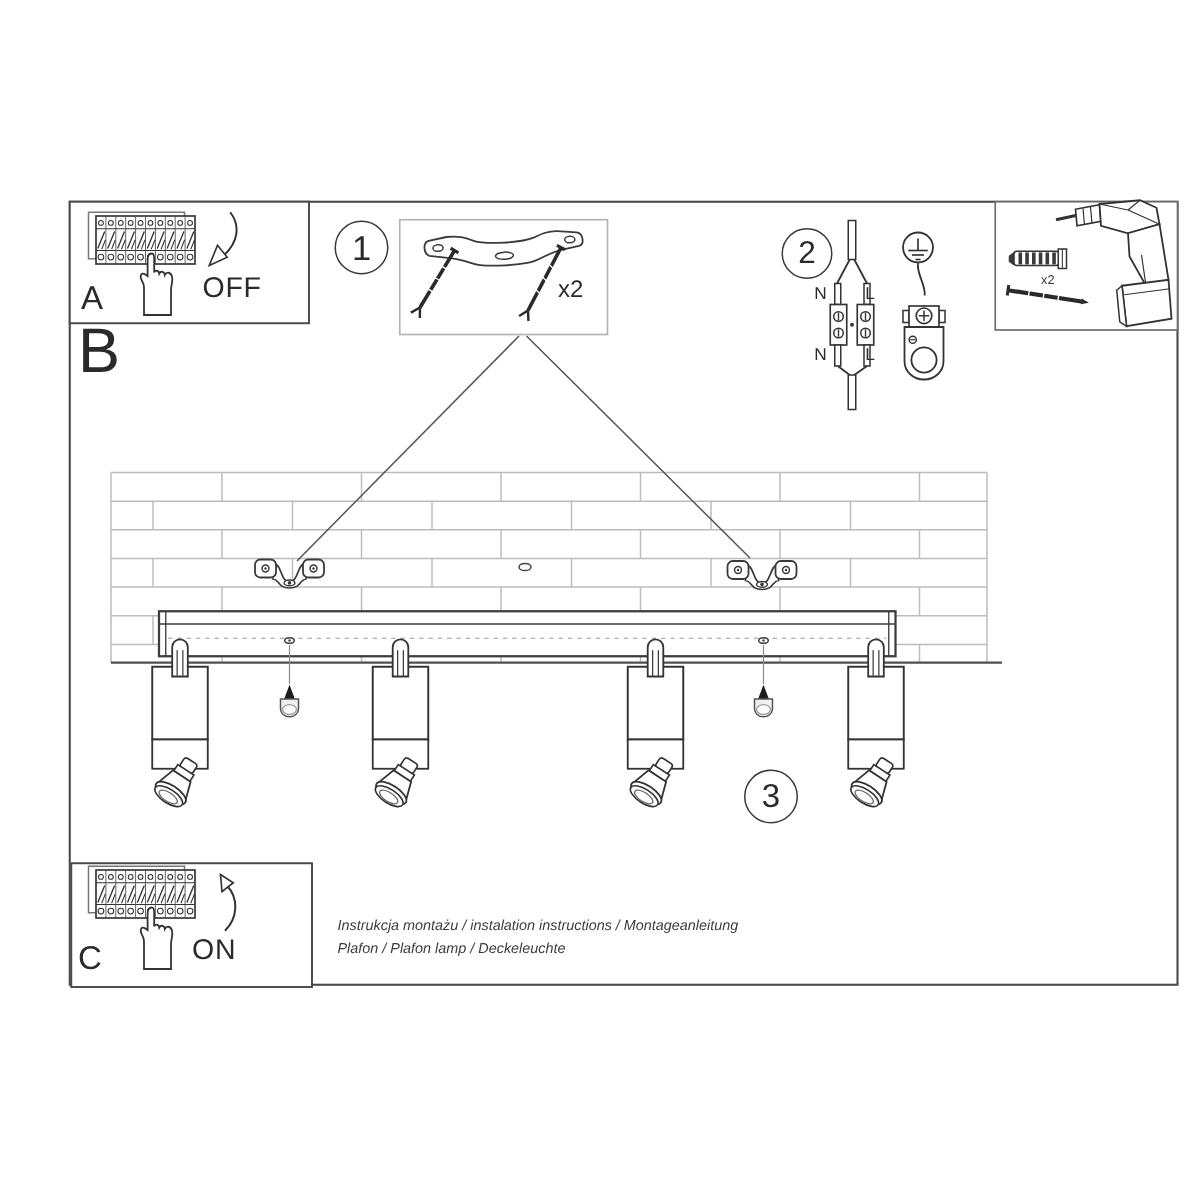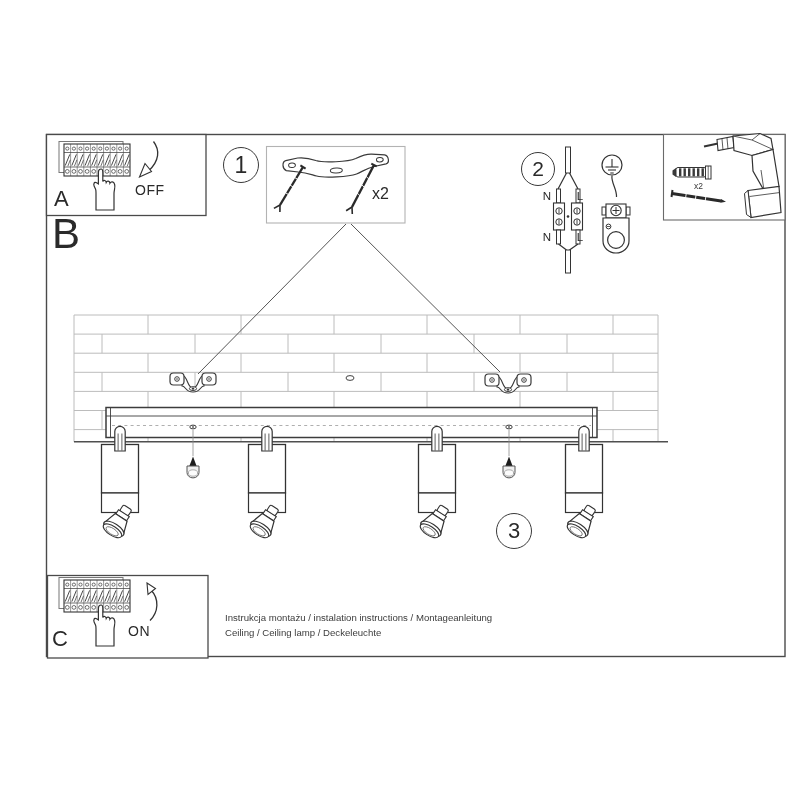--- a/index.html
+++ b/index.html
@@ -2,21 +2,21 @@
 <html><head>
 <meta charset="utf-8">
 <style>
   html,body{margin:0;padding:0;background:#fff;}
   #sheet{position:relative;width:800px;height:800px;background:#fff;overflow:hidden;
          font-family:"Liberation Sans",sans-serif;color:#2a2a2a;}
   #art{position:absolute;left:0;top:0;}
   .txt{position:absolute;white-space:nowrap;color:#2a2a2a;}
   .big-label{font-size:22px;}
   .huge-label{font-size:42px;}
-  .switch-label{font-size:14px;letter-spacing:.5px;}
+  .switch-label{font-size:19px;letter-spacing:.5px;}
   .qty{font-size:16px;}
   .qty-small{font-size:8.5px;color:#3a3a3a;}
   .step-circle{position:absolute;border:1.4px solid #3a3a3a;border-radius:50%;
                background:#fff;display:flex;align-items:center;justify-content:center;}
   .wire-label{font-size:11.5px;transform:translate(-50%,-50%);}
   .footer-line{font-size:9.6px;line-height:14.5px;color:#3c3c3c;}
 </style>
 </head>
 <body>
 
@@ -356,18 +356,18 @@
     </div>
 
 <div class="txt qty" style="left:372px;top:185px;">x2</div>
 <div class="txt qty-small" style="left:694px;top:181px;">x2</div>
 
 <div class="txt wire-label" style="left:547px;top:196px;">N</div>
 <div class="txt wire-label" style="left:580px;top:196px;">L</div>
 <div class="txt wire-label" style="left:547px;top:237px;">N</div>
 <div class="txt wire-label" style="left:580px;top:237px;">L</div>
 
-<div class="txt" style="left:225px;top:611px;">
+<div class="txt" style="left:225px;top:611px;font-style:italic;">
   <div class="footer-line">Instrukcja montażu / instalation instructions / Montageanleitung</div>
-  <div class="footer-line">Ceiling / Ceiling lamp / Deckeleuchte</div>
+  <div class="footer-line">Plafon / Plafon lamp / Deckeleuchte</div>
 </div>
 
 </div>
 
 </body></html>

